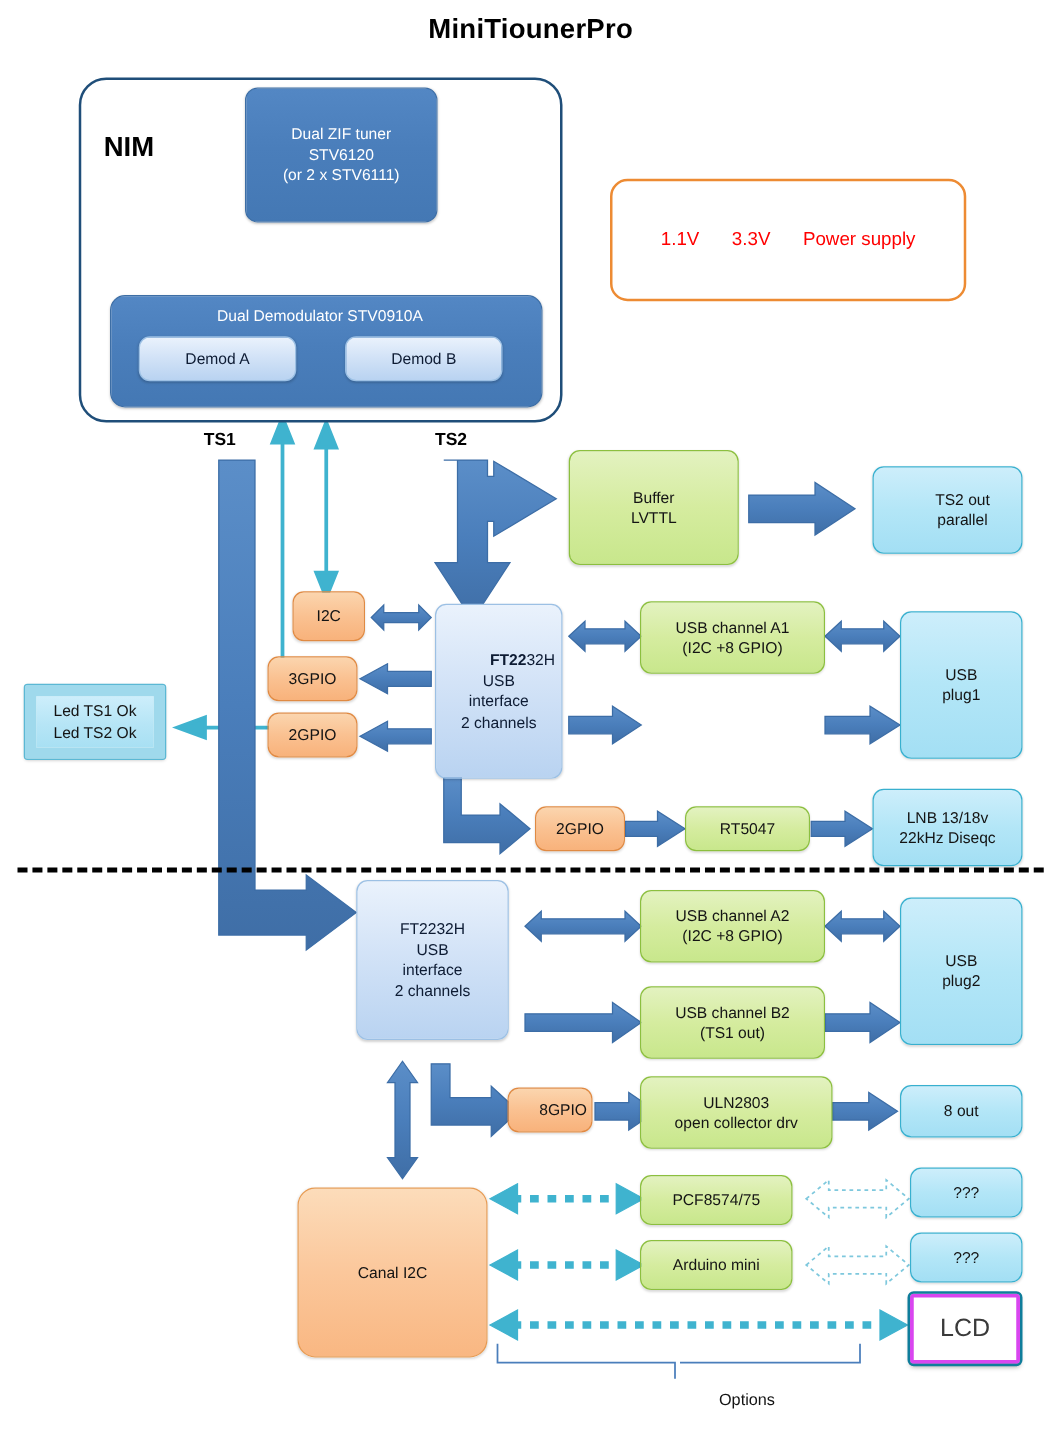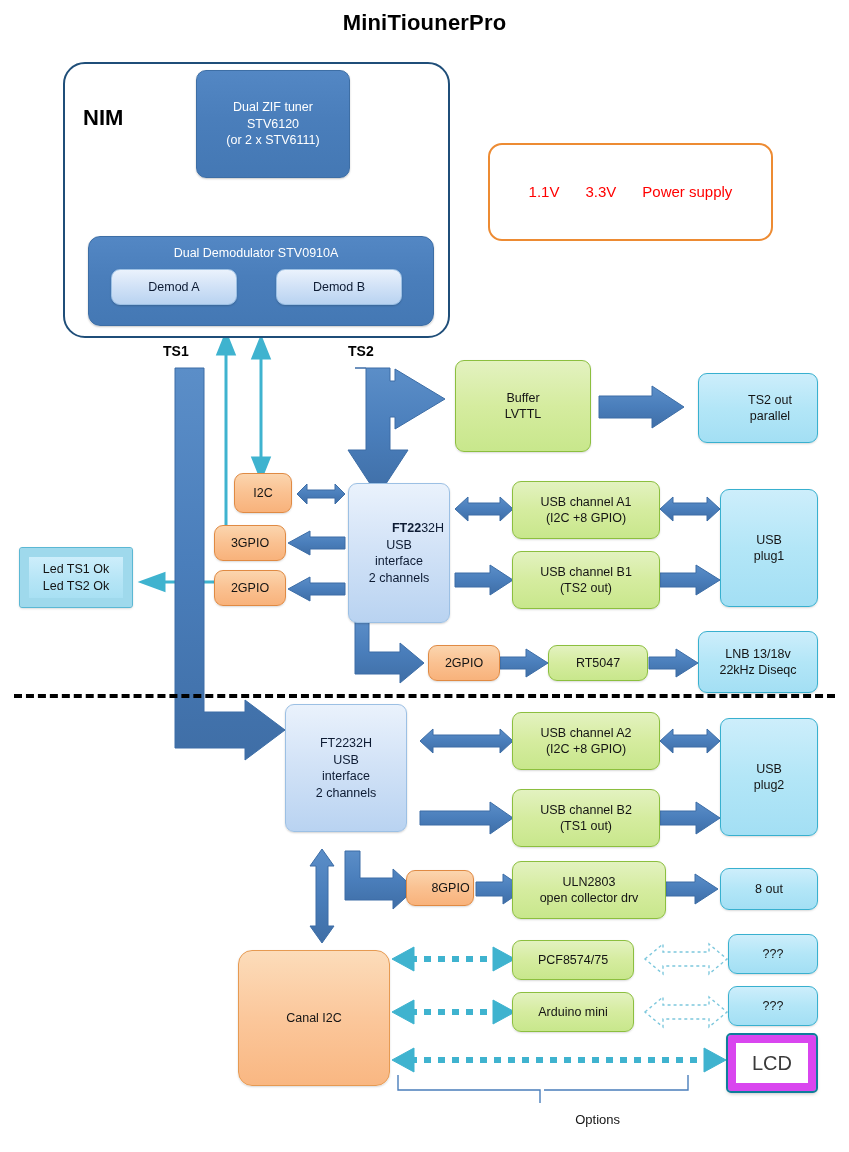--- a/index.html
+++ b/index.html
@@ -125,21 +125,21 @@
     border-radius: 2px;
     color: #141414;
     font-size: 12.5px;
     box-shadow: 0 1px 3px rgba(0,0,0,.28);
     outline: 1px solid #5bb8d4;
   }
 
   
   .lcd-box {
     background: #ffffff;
-    border: 8px solid #d946ef;
+    border: 3px solid #d946ef;
     border-radius: 3px;
     color: #3a3a3a;
     font-size: 20px;
     box-shadow: 0 2px 4px rgba(0,0,0,.35);
     outline: 2px solid #0f7d9b;
   }
 
   
   #dash-sep {
     left: 14px; top: 694px; width: 821px; height: 0;
@@ -366,24 +366,20 @@
     <div>USB</div>
     <div>interface</div>
     <div>2 channels</div>
   </div>
 
   <div class="abs blk green" style="left:512px; top:481px; width:148px; height:58px;">
     <div>USB channel A1</div>
     <div>(I2C +8 GPIO)</div>
   </div>
 
-  <div class="abs blk green" style="left:512px; top:551px; width:148px; height:58px;">
-    <div>USB channel B1</div>
-    <div>(TS2 out)</div>
-  </div>
 
   <div class="abs blk cyan" style="left:720px; top:489px; width:98px; height:118px;">
     <div>USB</div>
     <div>plug1</div>
   </div>
 
   <div class="abs blk orange" style="left:428px; top:645px; width:72px; height:36px;">
     <div>2GPIO</div>
   </div>
 

